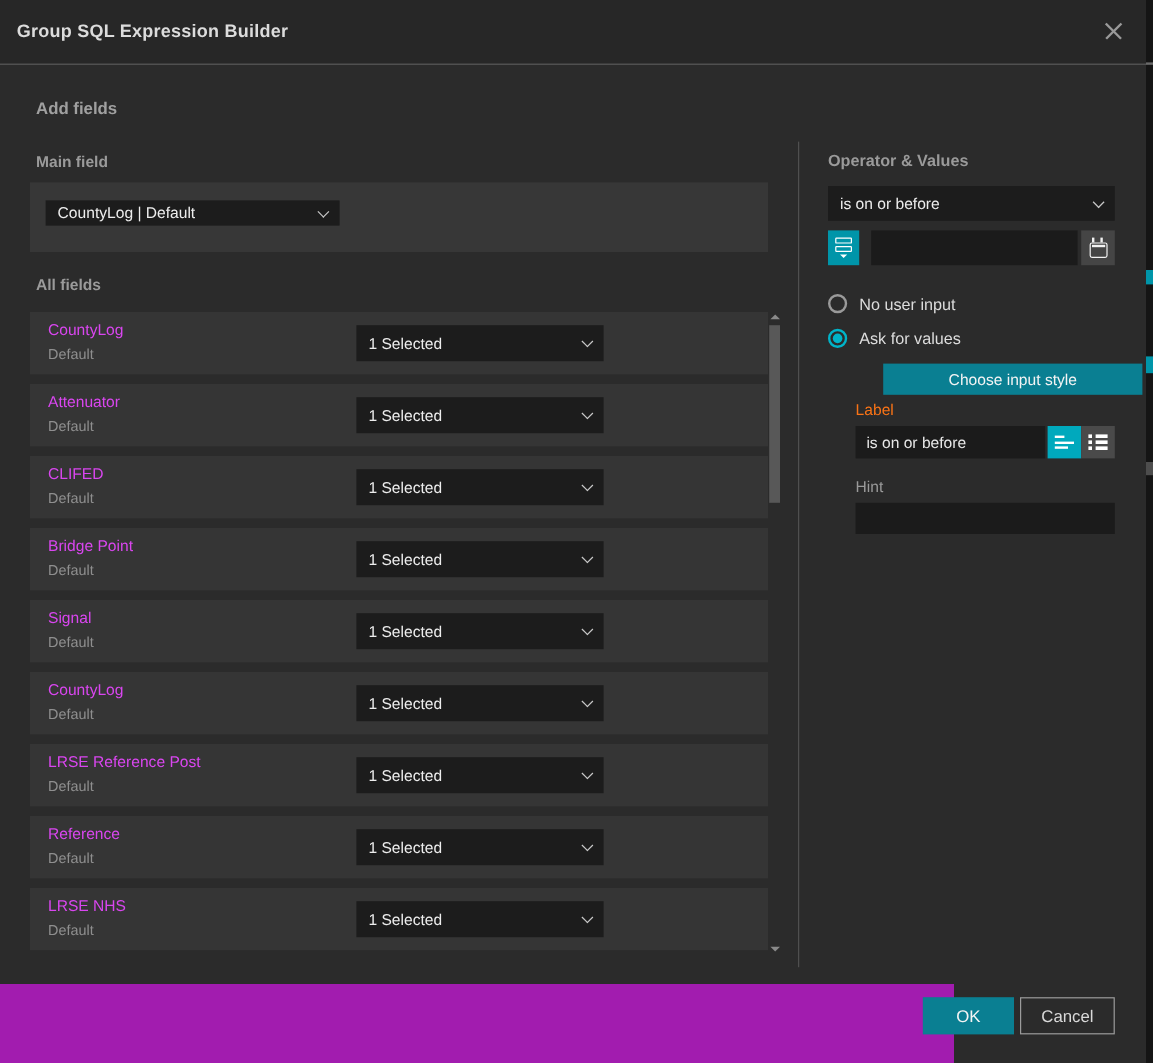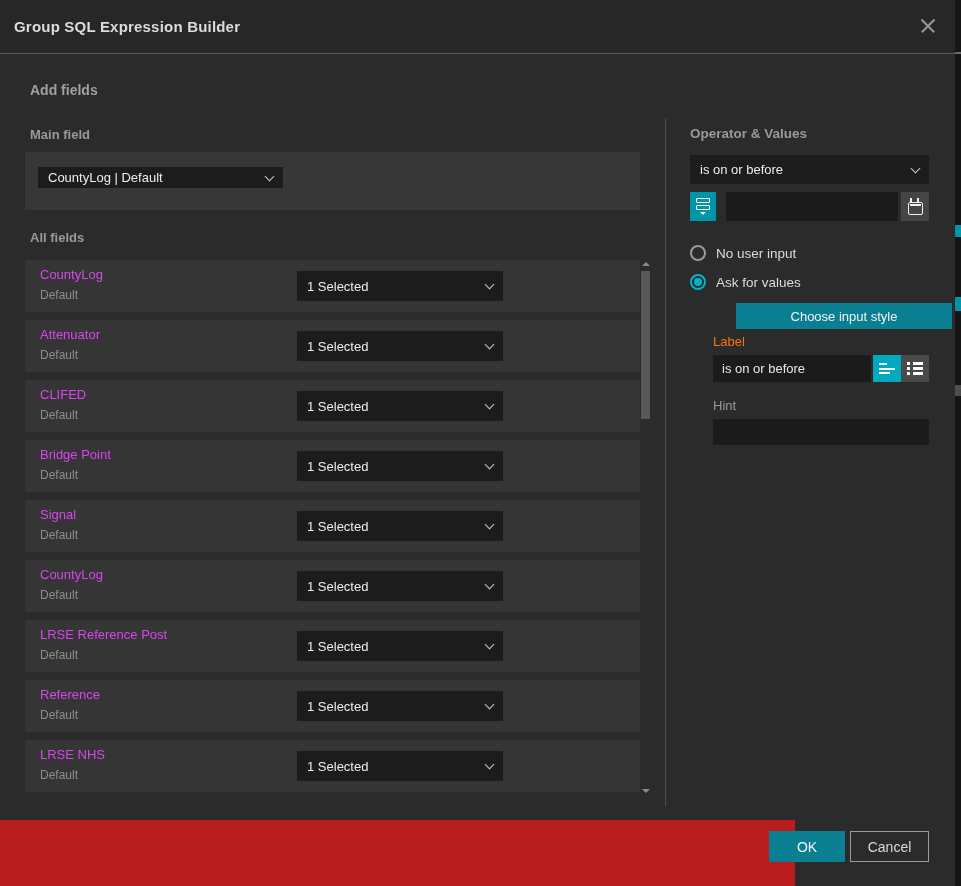--- a/index.html
+++ b/index.html
@@ -12,21 +12,21 @@
   .dialog{left:0;top:0;width:955px;height:886px;background:#2b2b2b;}
   .titlebar{left:0;top:0;width:955px;height:53px;background:#272727;
             border-bottom:1px solid #5b5b5b;display:flex;align-items:center;}
   .title{margin-left:14px;font-size:15px;font-weight:bold;color:#dcdcdc;letter-spacing:.2px;}
   .close-btn{position:absolute;right:10px;top:9px;width:34px;height:34px;display:flex;
              align-items:center;justify-content:center;cursor:pointer;}
   .x-icon{position:relative;width:16px;height:16px;}
   .x-icon::before,.x-icon::after{content:'';position:absolute;left:-1px;top:7px;width:18px;height:1.5px;
              background:#9a9a9a;}
   .x-icon::before{transform:rotate(45deg);} .x-icon::after{transform:rotate(-45deg);}
-  .footer{left:0;top:820px;width:795px;height:66px;background:#b91c1c;}
+  .footer{left:0;top:820px;width:795px;height:66px;background:#a21caf;}
 
   
   .h1{font-size:14px;font-weight:bold;color:#a0a0a0;}
   .h2{font-size:13px;font-weight:bold;color:#9a9a9a;}
 
   
   .main-panel{left:25px;top:152px;width:615px;height:58px;background:#373737;}
   .list{left:25px;top:260px;width:615px;height:532px;overflow:hidden;}
   .row{position:relative;height:52px;margin-bottom:8px;background:#353535;}
   .row-name{position:absolute;left:15px;top:7px;font-size:13px;color:#d946ef;}

